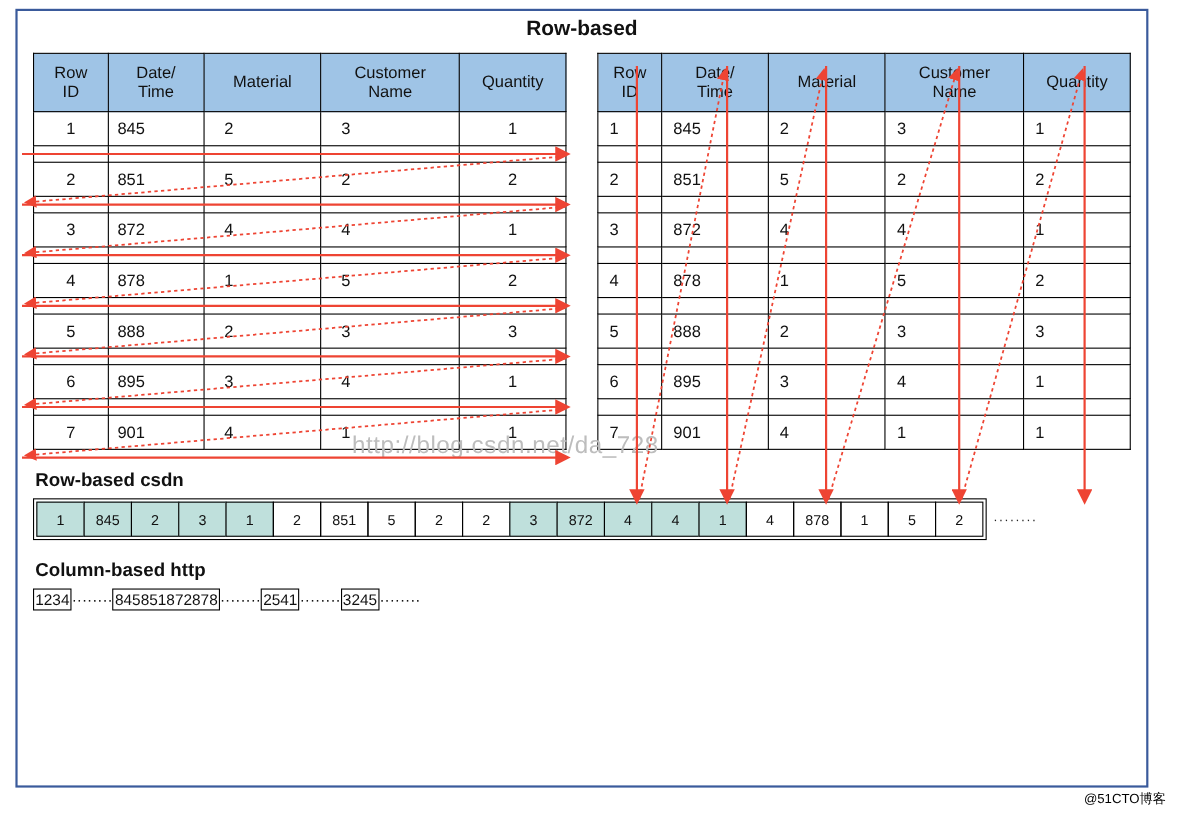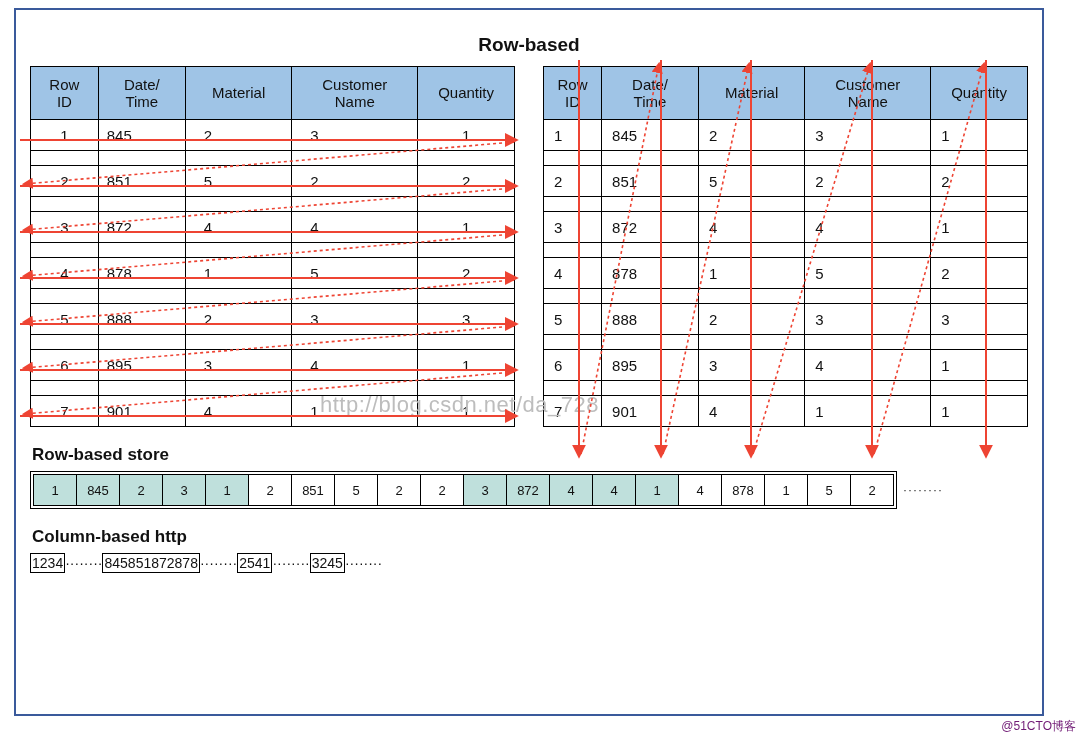--- a/index.html
+++ b/index.html
@@ -1,17 +1,17 @@
 <!DOCTYPE html>
 <html><head>
 <meta charset="utf-8">
 <style>
   html,body{margin:0;padding:0;font-family:Arial,Helvetica,sans-serif;font-size:14px;color:#111;background:#fff}
   .page{width:1080px;height:739px;position:relative;box-sizing:border-box}
-  .frame{position:absolute;left:14px;top:8px;width:1030px;height:708px;border:2px solid #3a5a9b;padding:22px 14px 12px;box-sizing:border-box}
+  .frame{position:absolute;left:14px;top:8px;width:1030px;height:708px;border:2px solid #3a5a9b;padding:4px 14px 12px;box-sizing:border-box}
   .titles{display:flex}
   .ttl{flex:1;text-align:center;font-weight:700;font-size:19px;padding:2px 0 10px}
   .tables{display:flex;gap:28px;align-items:flex-end}
   .tbl-wrap{flex:1}
   table.data{border-collapse:collapse;width:100%;table-layout:fixed}
   table.data th,table.data td{border:1px solid #000;padding:0;text-align:center;vertical-align:middle}
   table.data th{background:#9fc4e6;font-weight:400;font-size:15px;height:52px;line-height:1.15}
   table.data td{height:30px;font-size:15px}
   table.data .gap td{height:14px}
   table.data td:first-child,table.data td:nth-child(5){text-align:center}
@@ -21,21 +21,21 @@
   table.data.colbased td:first-child{text-align:left;padding-left:10px}
   .sec-label{font-weight:700;font-size:17px;margin:18px 0 6px 2px}
   .strip{display:flex;align-items:center}
   .strip .box{border:1px solid #000;min-width:42px;height:30px;display:flex;align-items:center;justify-content:center;font-size:13px;margin-left:-1px}
   .strip .box:first-child{margin-left:0}
   .strip .box.hl{background:#bfe0dc}
   .strip .dots{padding:0 6px;color:#222;letter-spacing:1px;font-size:12px}
   .strip-outer{border:1.5px solid #000;display:inline-flex;padding:2px 2px}
   .col-strip{display:flex;align-items:center;gap:0}
   .col-strip .grp{display:inline-flex;border:1.5px solid #000;padding:1px}
-  .watermark{position:absolute;right:4px;bottom:4px;font-size:12px;color:#701a75}
+  .watermark{position:absolute;right:20px;bottom:4px;font-size:12px;color:#000000}
   .faint{position:absolute;left:320px;top:392px;color:#bdbdbd;font-size:22px;letter-spacing:.5px;pointer-events:none;font-family:Arial}
   svg.overlay{position:absolute;left:14px;top:8px;width:1030px;height:708px;pointer-events:none}
 </style>
 </head>
 <body>
 
 <div class="page">
   <div class="frame">
 
     <div class="titles">
@@ -272,21 +272,21 @@
                 <td>901</td>
                 <td>4</td>
                 <td>1</td>
                 <td>1</td>
               </tr>
             </tbody>
         </table>
       </div>
     </div>
 
-    <div class="sec-label">Row-based store</div>
+    <div class="sec-label">Row-based csdn</div>
     <div class="strip">
       <div class="strip-outer" id="rowstore">
           <div class="box hl">1</div>
           <div class="box hl">845</div>
           <div class="box hl">2</div>
           <div class="box hl">3</div>
           <div class="box hl">1</div>
           <div class="box">2</div>
           <div class="box">851</div>
           <div class="box">5</div>

